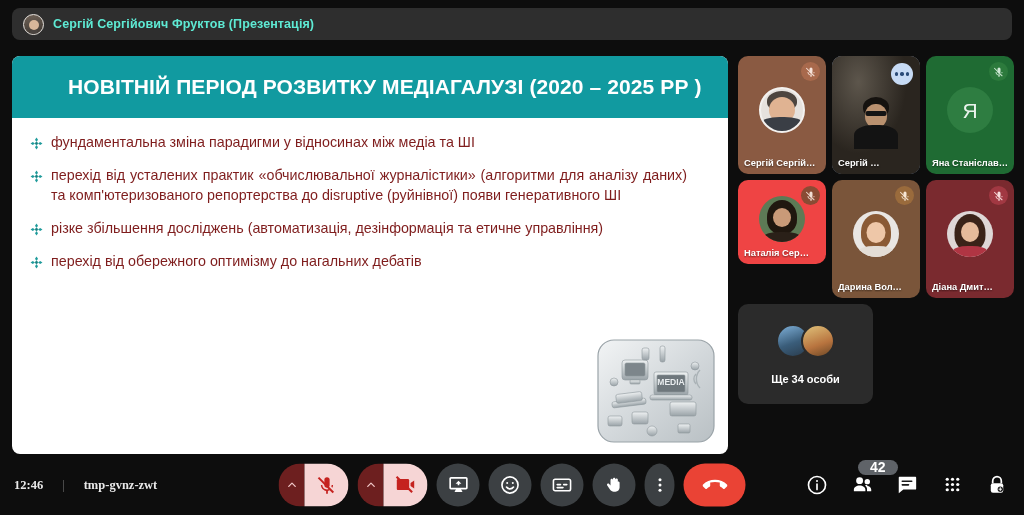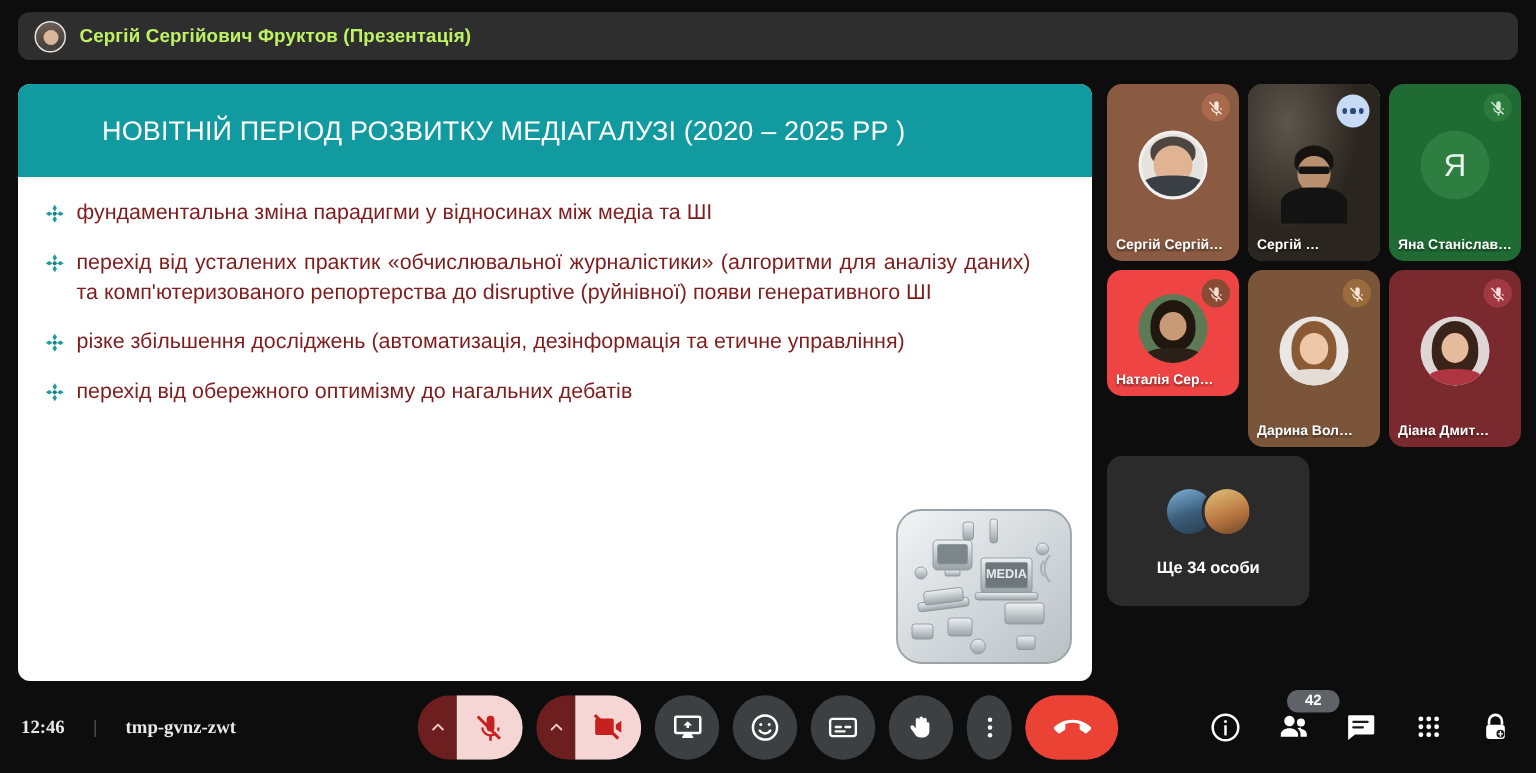--- a/index.html
+++ b/index.html
@@ -24,35 +24,35 @@
     background: linear-gradient(170deg,#6f6257 0%,#3c3631 100%);
     border: 1.5px solid #e8e4df; flex: none;
     position: relative; overflow: hidden;
   }
   .pb-avatar::after {
     content:""; position:absolute; left:50%; top:30%;
     width:10px; height:10px; border-radius:50%;
     background:#d8b79a; transform:translateX(-50%);
     box-shadow: 0 8px 0 -1px #4a4440;
   }
-  #presenter-name { color: #bef264; font-size: 12.5px; font-weight: 600; letter-spacing: .1px; white-space: nowrap; }
+  #presenter-name { color: #5eead4; font-size: 12.5px; font-weight: 600; letter-spacing: .1px; white-space: nowrap; }
 
   
   #slide-stage {
     position: absolute; left: 12px; top: 56px;
     width: 716px; height: 398px;
     background: #ffffff; border-radius: 8px; overflow: hidden;
     display: flex; flex-direction: column;
   }
   #slide-title-band {
     height: 62px; background: #119aa0;
     display: flex; align-items: center; padding-left: 56px; flex: none;
   }
   #slide-title {
-    color: #ffffff; font-size: 18px; font-weight: 400;
+    color: #ffffff; font-size: 21px; font-weight: 700;
     letter-spacing: .1px; white-space: nowrap;
     font-family: "Liberation Sans", sans-serif;
   }
   #slide-body {
     flex: 1; position: relative;
     padding: 14px 22px 0 18px;
   }
   .bullet {
     display: flex; align-items: flex-start; gap: 8px;
     margin-bottom: 12px; position: relative; z-index: 2;
@@ -156,21 +156,21 @@
 
   #right-controls {
     position: absolute; right: 14px; top: 50%; transform: translateY(-50%);
     display: flex; align-items: center; gap: 19px;
   }
   .ricon { position: relative; width: 26px; height: 26px; display: flex; align-items: center; justify-content: center; }
   #people-badge {
     position: absolute; top: -12px; left: 9px;
     min-width: 21px; height: 15px; padding: 0 12px;
     background: #5f6368; color: #fff; border-radius: 8px;
-    font-size: 10px; font-weight: 700;
+    font-size: 14px; font-weight: 700;
     display: flex; align-items: center; justify-content: center;
   }
 </style>
 </head>
 <body>
 
 <div id="app">
 
   <div id="presenter-bar">
     <span class="pb-avatar"></span>

